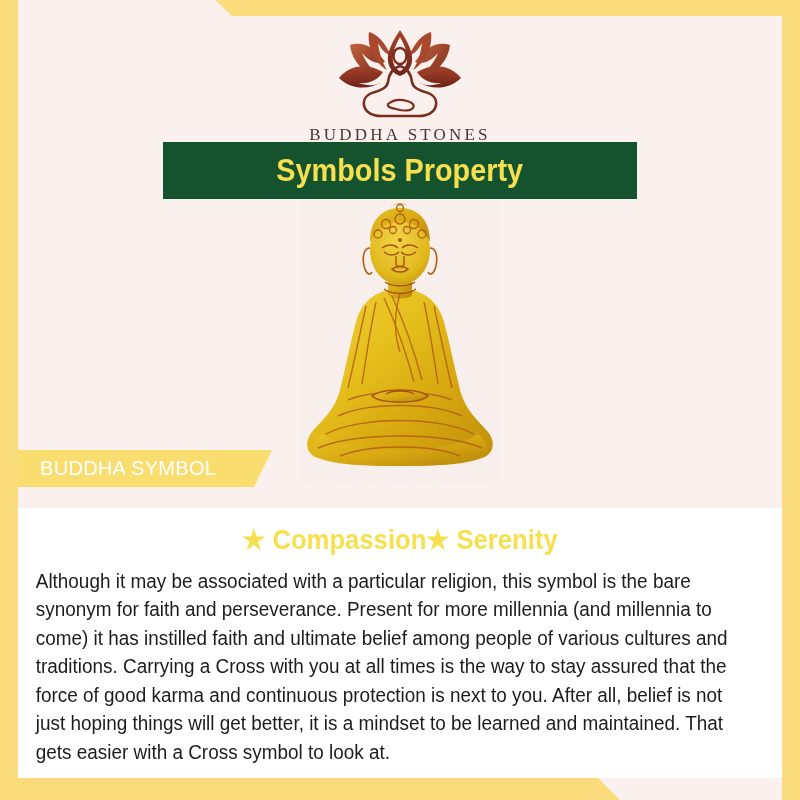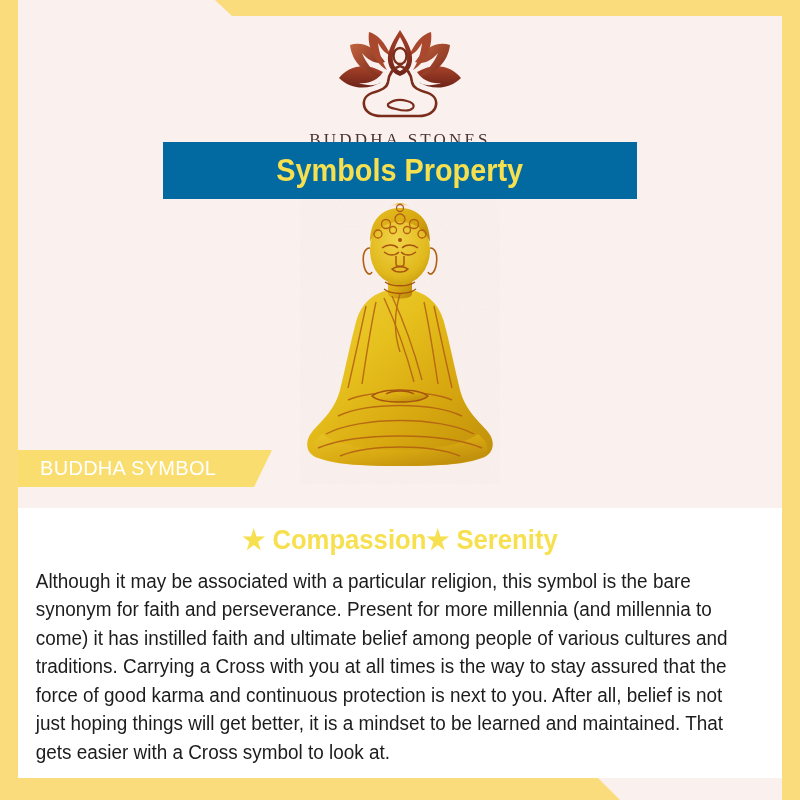--- a/index.html
+++ b/index.html
@@ -56,34 +56,34 @@
   
   .logo-wrap {
     position: absolute;
     top: 12px; left: 0; right: 0;
     display: flex;
     flex-direction: column;
     align-items: center;
   }
   .logo-mark { width: 150px; height: 92px; display: block; }
   .logo-word {
-    margin-top: 10px;
+    margin-top: 5px;
     font-family: "Liberation Serif", serif;
     font-size: 17px;
     letter-spacing: 3.2px;
     color: #4a3530;
     font-weight: 400;
   }
 
   
   .title-band {
     position: absolute;
     top: 126px; left: 145px;
     width: 474px; height: 57px;
-    background: #0369a1;
+    background: #14532d;
     display: flex;
     align-items: center;
     justify-content: center;
   }
   .title-text {
     font-family: "Liberation Sans Narrow", "Liberation Sans", sans-serif;
     font-size: 31px;
     font-weight: bold;
     color: #f7e04f;
     letter-spacing: 0px;

